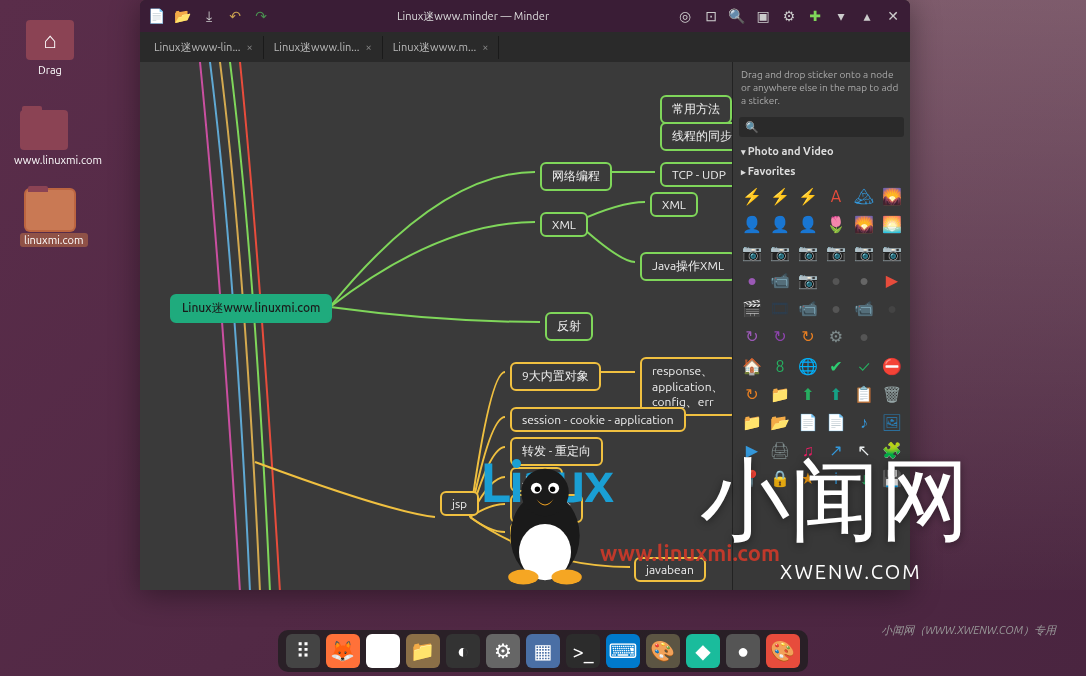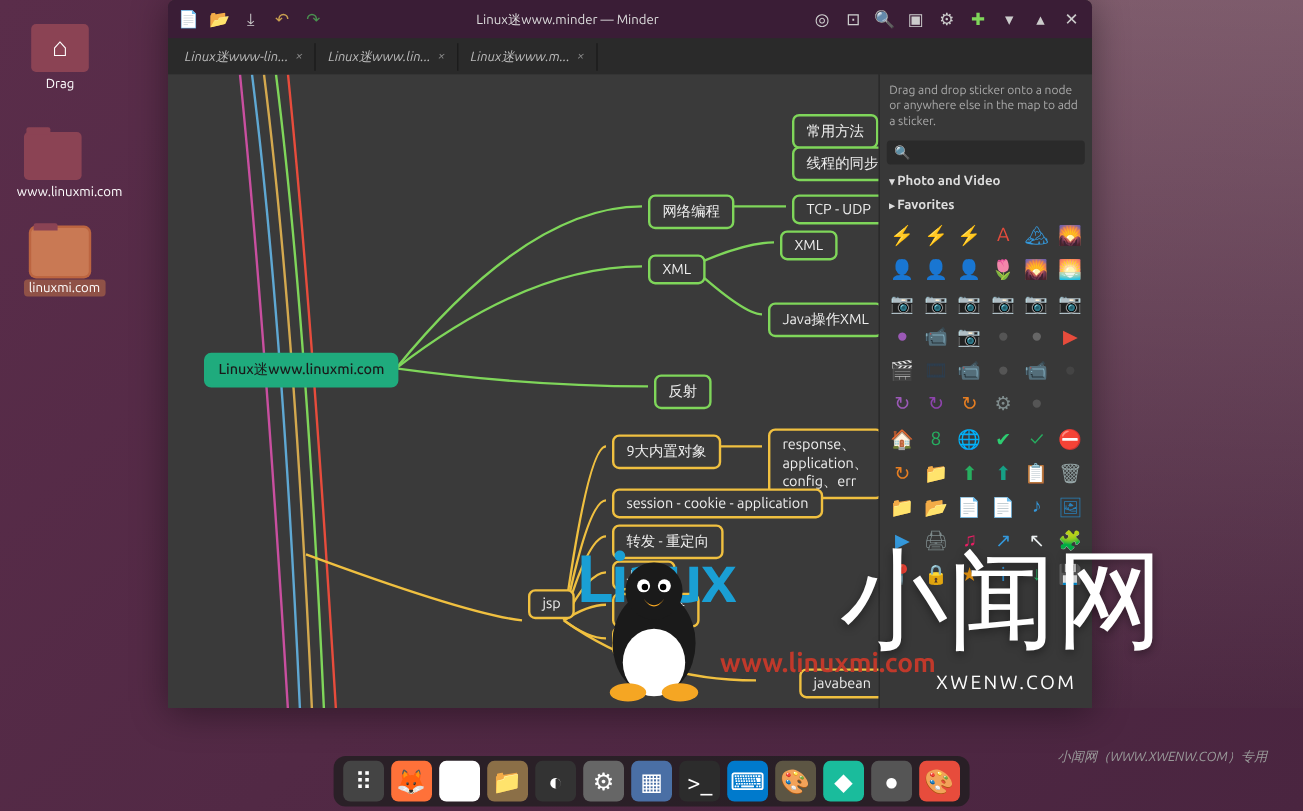--- a/index.html
+++ b/index.html
@@ -13,21 +13,21 @@
 .desktop-icon.sel .folder { background:#c97954; box-shadow:0 0 0 2px rgba(255,140,60,.6); }
 .desktop-icon.sel span { background:rgba(200,120,70,.5); padding:1px 4px; border-radius:3px; }
 
 
 .window { position:absolute; left:140px; top:0; width:770px; height:590px; background:#2e2e2e; border-radius:6px 6px 0 0; box-shadow:0 4px 30px rgba(0,0,0,.4); display:flex; flex-direction:column; overflow:hidden; }
 .titlebar { height:32px; background:#3a1d36; display:flex; align-items:center; color:#ddd; font-size:11px; padding:0 6px; }
 .tb-grp { display:flex; gap:4px; }
 .tb-btn { width:22px; height:22px; border:none; background:transparent; color:#ccc; font-size:14px; cursor:pointer; display:flex; align-items:center; justify-content:center; border-radius:3px; }
 .tb-title { flex:1; text-align:center; }
 .tabs { height:30px; background:#2a2a2a; display:flex; align-items:center; padding-left:4px; }
-.tab { display:flex; align-items:center; gap:6px; padding:4px 10px; font-size:11px; color:#bbb; border-right:1px solid #1a1a1a;font-style:italic; }
+.tab { display:flex; align-items:center; gap:6px; padding:4px 10px; font-size:11px; color:#bbb; border-right:1px solid #1a1a1a; }
 .tab .x { color:#888; cursor:pointer; }
 
 
 .canvas { flex:1; background:#3a3a3a; position:relative; overflow:hidden; }
 .node { position:absolute; border:2px solid; border-radius:6px; padding:4px 10px; font-size:12px; color:#eee; background:#3a3a3a; white-space:nowrap; }
 .node.root { background:#1fab7d; border-color:#1fab7d; color:#1a1a1a; font-weight:500; }
 .node.green { border-color:#7fd65a; }
 .node.yellow { border-color:#f0c040; }
 .multi { line-height:1.3; }
 svg.edges { position:absolute; top:0; left:0; width:100%; height:100%; pointer-events:none; }
@@ -147,21 +147,21 @@
         <div class="node green" style="left: 500px; top: 190px;">Java操作XML</div>
         <div class="node green" style="left: 405px; top: 250px;">反射</div>
         <div class="node yellow" style="left: 370px; top: 300px;">9大内置对象</div>
         <div class="node yellow multi" style="left: 500px; top: 295px;">response、<br>application、<br>config、err</div>
         <div class="node yellow" style="left: 370px; top: 345px;">session - cookie - application</div>
         <div class="node yellow" style="left: 370px; top: 375px;">转发 - 重定向</div>
         <div class="node yellow" style="left: 370px; top: 405px;">JDBC</div>
         <div class="node yellow" style="left: 370px; top: 432px;">EL表达式</div>
         <div class="node yellow" style="left: 370px; top: 460px;">jstl</div>
         <div class="node yellow" style="left: 300px; top: 429px;">jsp</div>
-        <div class="node yellow" style="left: 494px; top: 495px; margin-left: 32px;">javabean</div>
+        <div class="node yellow" style="left: 494px; top: 495px;">javabean</div>
       </div>
     <div class="panel">
       <div class="panel-hint">Drag and drop sticker onto a node or anywhere else in the map to add a sticker.</div>
       <div class="panel-search">
         <span style="position:absolute;margin:4px 6px;color:#888">🔍</span>
         <input type="text" style="padding-left: 22px;" placeholder="">
       </div>
       <div id="sections-anchor" style="overflow-y:auto;flex:1">
           <div class="section-hdr open">Photo and Video</div>
           <div class="section-hdr">Favorites</div>
@@ -236,21 +236,21 @@
             <div class="sticker" style="color: rgb(52, 152, 219);">💾</div>
           </div>
         </div>
     </div>
   </div>
 </div>
 
 <div class="watermark" style="left:480px;top:450px;font-size:56px;color:#1a9fd4;font-weight:bold;letter-spacing:-2px">Linux</div>
 <div class="watermark" style="left:600px;top:540px;font-size:22px;color:#c0392b;font-weight:bold">www.linuxmi.com</div>
 <div class="watermark" style="left:700px;top:440px;font-size:90px;color:#fff;font-weight:300;text-shadow:0 2px 8px rgba(0,0,0,.4)">小闻网</div>
-<div class="watermark" style="left:780px;top:560px;font-size:16px;color:#fff;letter-spacing:2px">XWENW.COM</div>
+<div class="watermark" style="left:780px;top:560px;font-size:20px;color:#fff;letter-spacing:2px">XWENW.COM</div>
 <div class="watermark" style="right:30px;bottom:38px;font-size:11px;color:#999;font-style:italic">小闻网（WWW.XWENW.COM）专用</div>
 <div class="watermark" style="left:490px;top:460px">
   <svg width="110" height="130" viewBox="0 0 100 120">
       <ellipse cx="50" cy="70" rx="32" ry="40" fill="#1a1a1a"></ellipse>
       <ellipse cx="50" cy="85" rx="24" ry="26" fill="#fff"></ellipse>
       <circle cx="50" cy="30" r="22" fill="#1a1a1a"></circle>
       <circle cx="42" cy="26" r="5" fill="#fff"></circle>
       <circle cx="58" cy="26" r="5" fill="#fff"></circle>
       <circle cx="43" cy="27" r="2.5" fill="#000"></circle>
       <circle cx="57" cy="27" r="2.5" fill="#000"></circle>

